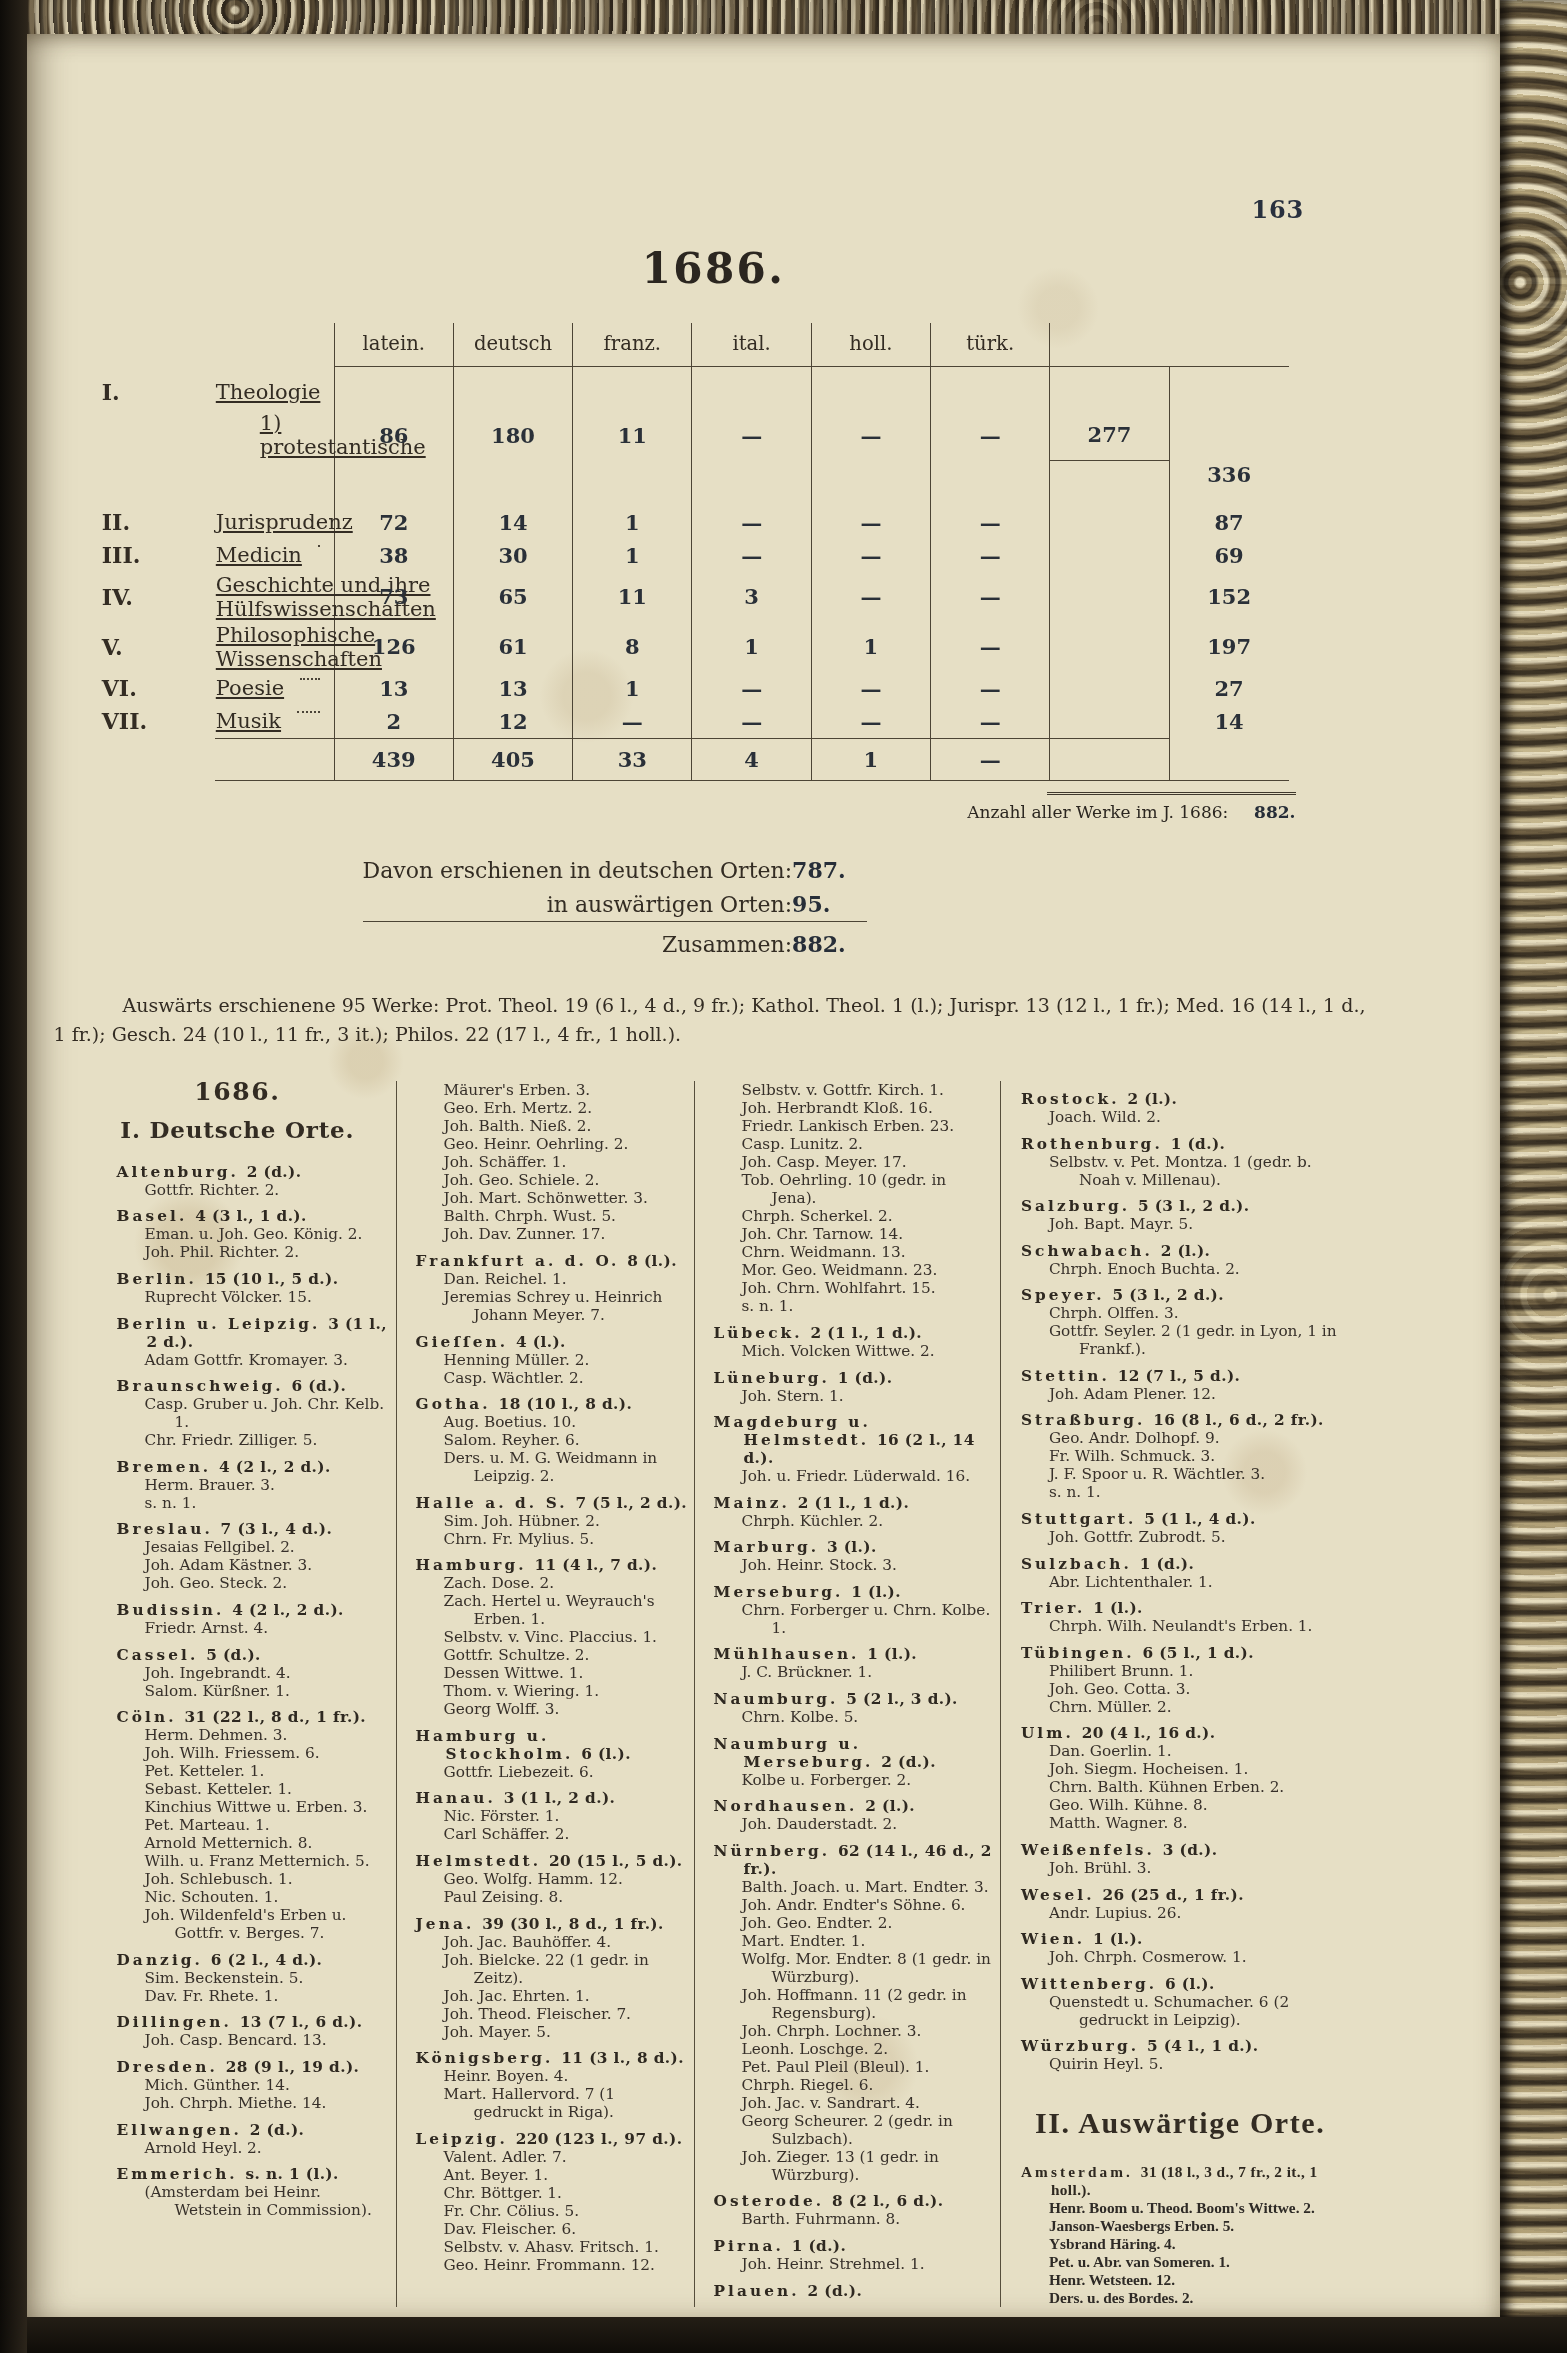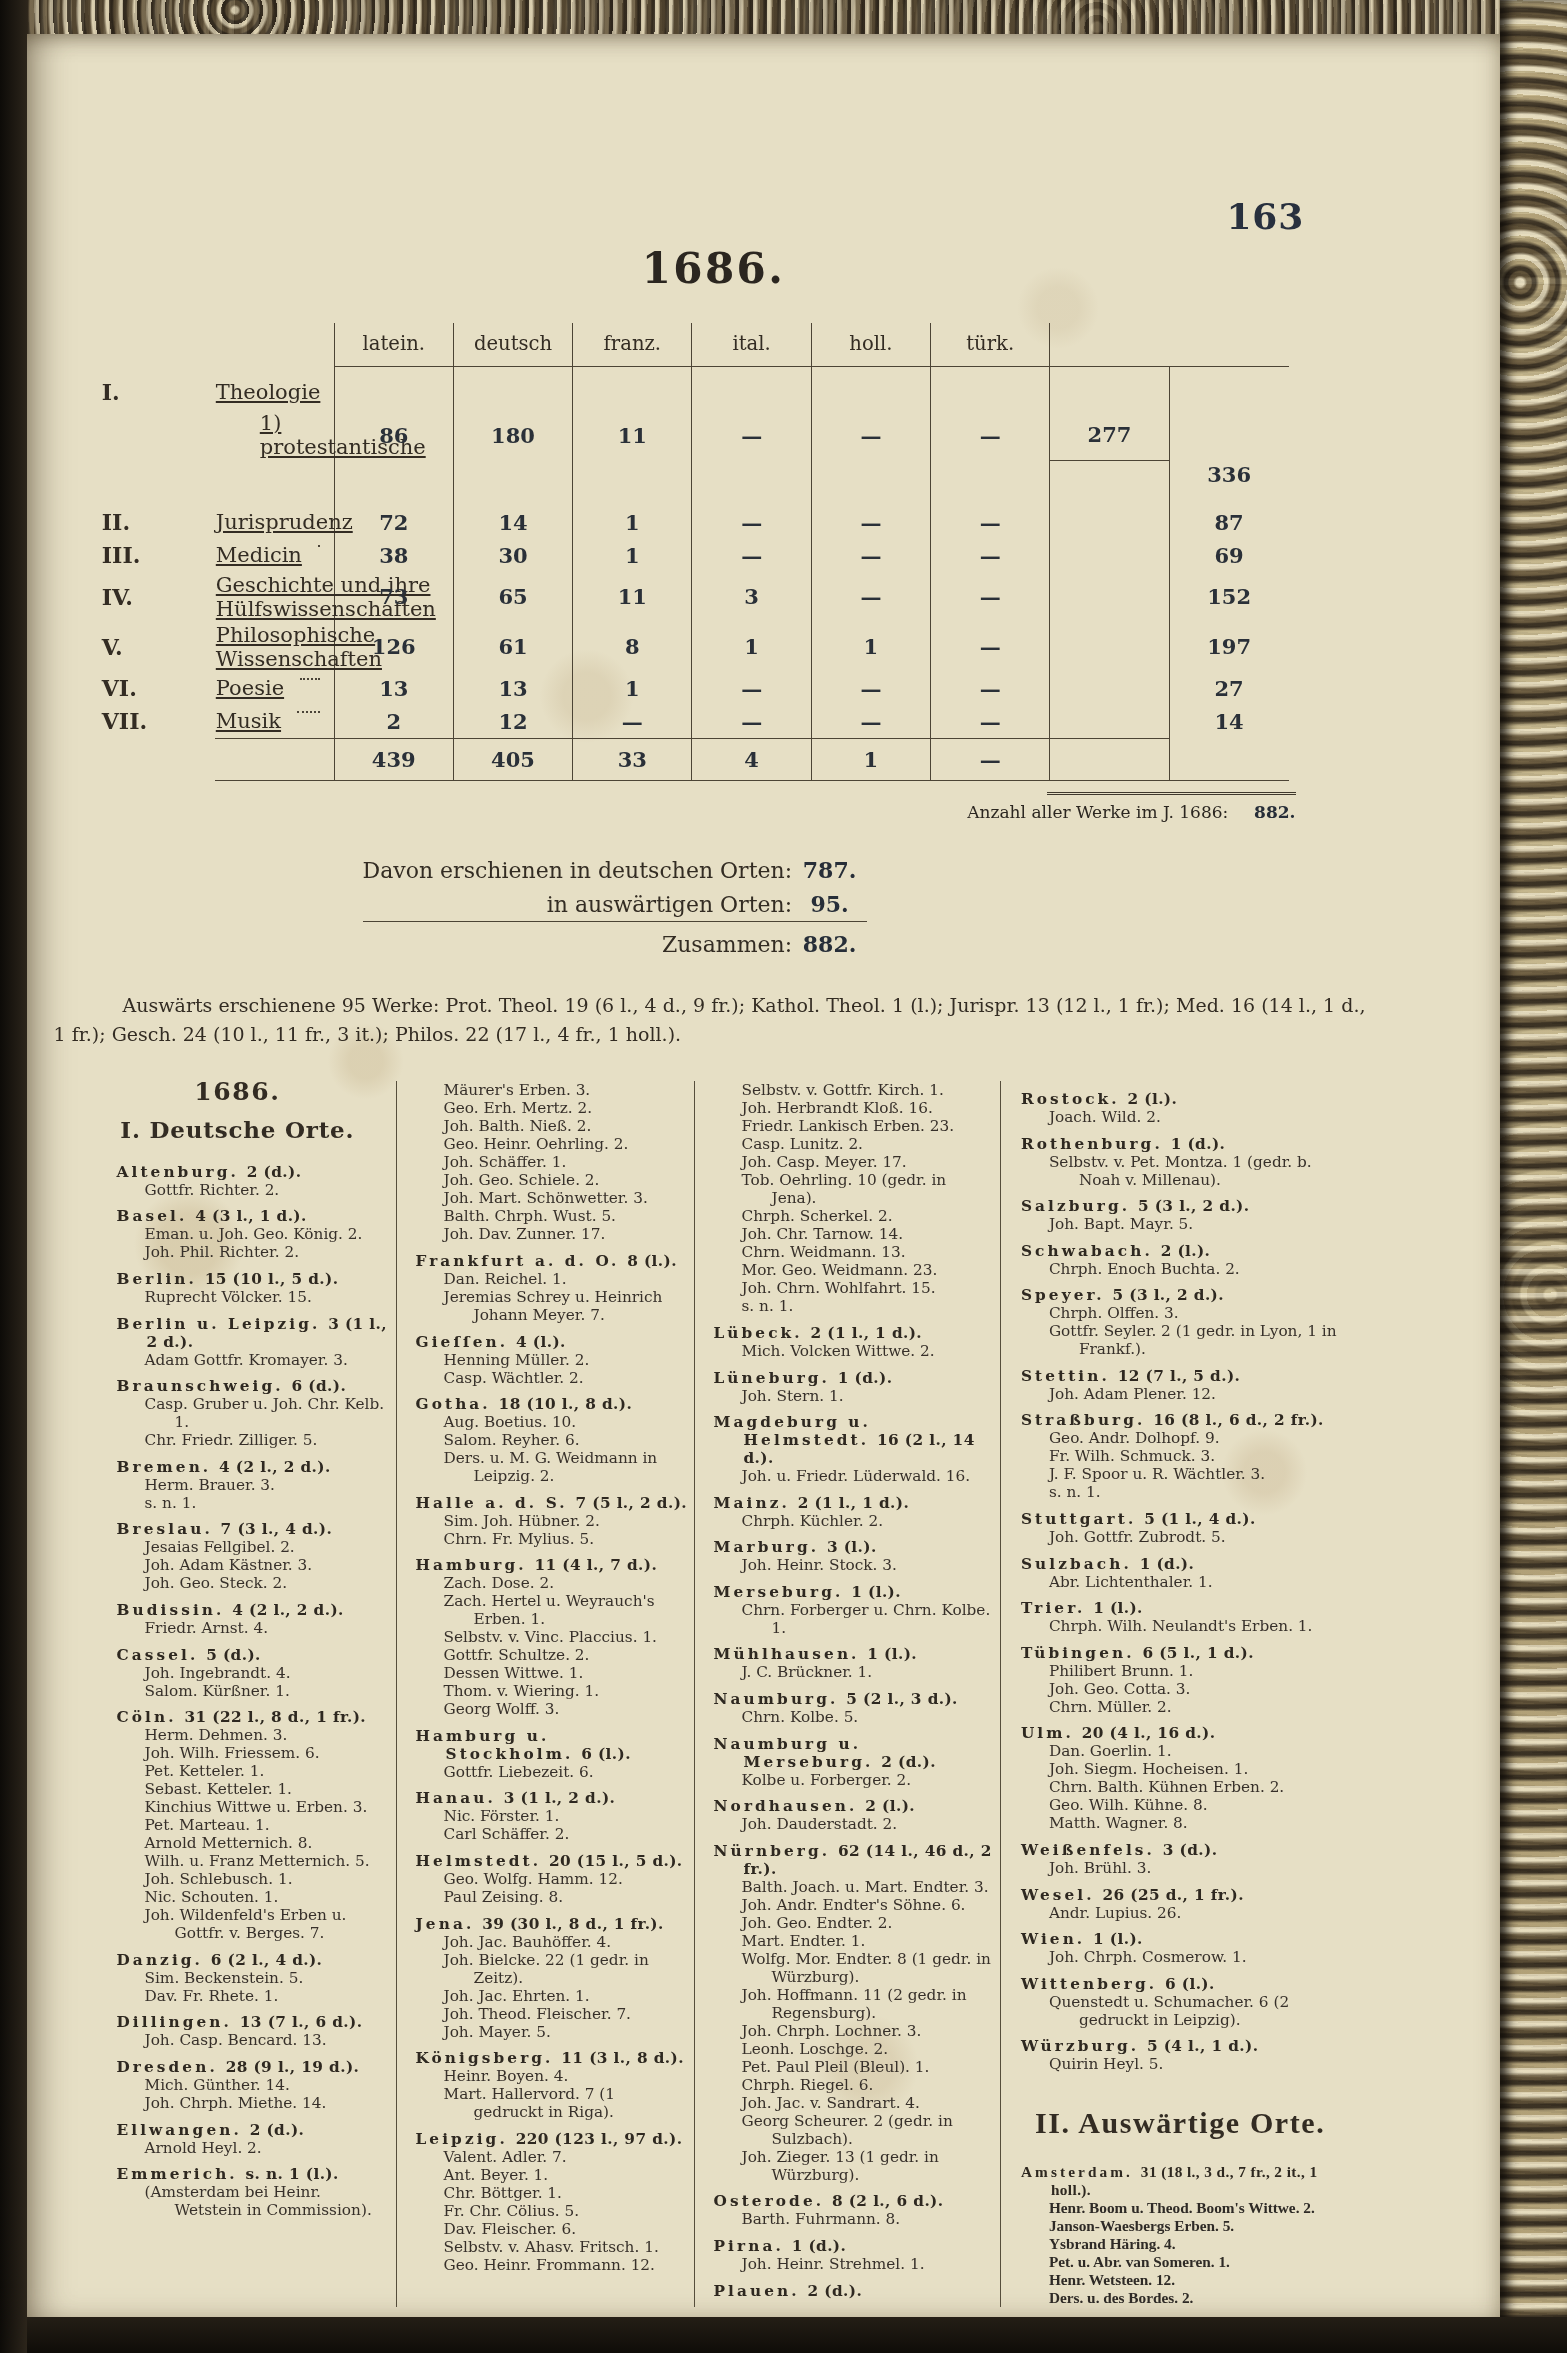--- a/index.html
+++ b/index.html
@@ -18,21 +18,21 @@
   .edge-left{left:0;top:0;width:27px;height:2354px;background:linear-gradient(90deg,#0d0b08,#2c251b);}
   .page{position:absolute;left:27px;top:34px;right:67px;bottom:36px;z-index:2;background-color:#e6dfc5;
     background-image:
       radial-gradient(circle at 11% 53%,rgba(150,115,55,.16) 0 30px,transparent 55px),
       radial-gradient(circle at 38% 29%,rgba(140,105,50,.10) 0 23.5px,transparent 47px),
       radial-gradient(circle at 23% 45%,rgba(148,112,52,.13) 0 17px,transparent 38px),
       radial-gradient(circle at 84% 63%,rgba(150,110,60,.13) 0 20.4px,transparent 43px),
       radial-gradient(circle at 57% 89%,rgba(140,100,45,.11) 0 27px,transparent 52px),
       radial-gradient(circle at 70% 12%,rgba(135,100,48,.08) 0 20.4px,transparent 41px);
     box-shadow:inset 22px 0 38px -17px rgba(60,45,25,.6), inset -12.5px 0 23.5px -11.8px rgba(80,60,30,.35), inset 0 14px 23.5px -14px rgba(60,45,25,.5);}
-  .page-number{position:absolute;top:161px;right:196px;font-size:36px;font-weight:700;color:#28303e;letter-spacing:0.8px;}
+  .page-number{position:absolute;top:161px;right:196px;font-size:24px;font-weight:700;color:#28303e;letter-spacing:0.8px;}
   .content{position:absolute;left:23.5px;top:0;width:1326px;}
   .main-title{margin-top:210px;text-align:center;font-size:42px;font-weight:700;letter-spacing:2.4px;color:#2b2620;}
 
   
   table.werke{border-collapse:collapse;margin:30px 0 0 45px;width:1193px;font-size:21px;table-layout:fixed;}
   table.werke th{font-weight:400;font-size:19.6px;padding:9.4px 3.1px 11px;vertical-align:bottom;margin-left:12px;}
   th.colh{border-left:1.6px solid #4c4435;border-bottom:1.6px solid #4c4435;text-align:center;}
   th.subh,th.toth{border-bottom:1.6px solid #4c4435;}
   th.subh{border-left:1.6px solid #4c4435;}
   td{height:31px;vertical-align:middle;}
@@ -52,21 +52,21 @@
   tr.total-row td.lab,tr.total-row td.num,tr.total-row td.sub{border-top:1.6px solid #4c4435;}
   tr.total-row td.num,tr.total-row td.sub,tr.total-row td.tot,tr.total-row td.lab{border-bottom:1.6px solid #4c4435;}
 
   .sum-rule{width:249px;border-top:3.1px double #3f382c;margin:11px 81px 0 auto;}
   .anzahl-line{text-align:right;padding-right:81px;font-size:17px;margin-top:7.8px;color:#2b2620;}
   .anzahl-line .val{font-weight:700;padding-left:20.4px;color:#272e38;}
 
   table.davon{border-collapse:collapse;margin:31px 0 0 312px;font-size:22px;}
   table.davon td{padding:3.9px 0;height:auto;}
   td.dl{text-align:right;padding-right:12.5px;}
-  td.dv{text-align:center;width:75px;font-weight:700;color:#272e38;}
+  td.dv{text-align:left;width:75px;font-weight:700;color:#272e38;}
   tr.zus td{border-top:1.6px solid #4c4435;padding-top:9.4px;}
 
   .auswaerts{margin:30px 11px 0 3.1px;font-size:19px;line-height:1.5;text-align:justify;text-indent:69px;color:#332c23;}
 
   
   .directory{display:flex;margin-top:33px;align-items:stretch;}
   .dir-col{box-sizing:border-box;font-size:15.3px;line-height:18px;}
   .c1{width:345px;padding-left:66px;padding-right:6.3px;}
   .c2{width:298px;border-left:1.6px solid #564e3c;padding-left:19px;padding-right:6.3px;}
   .c3{width:306px;border-left:1.6px solid #564e3c;padding-left:19px;padding-right:6.3px;}

